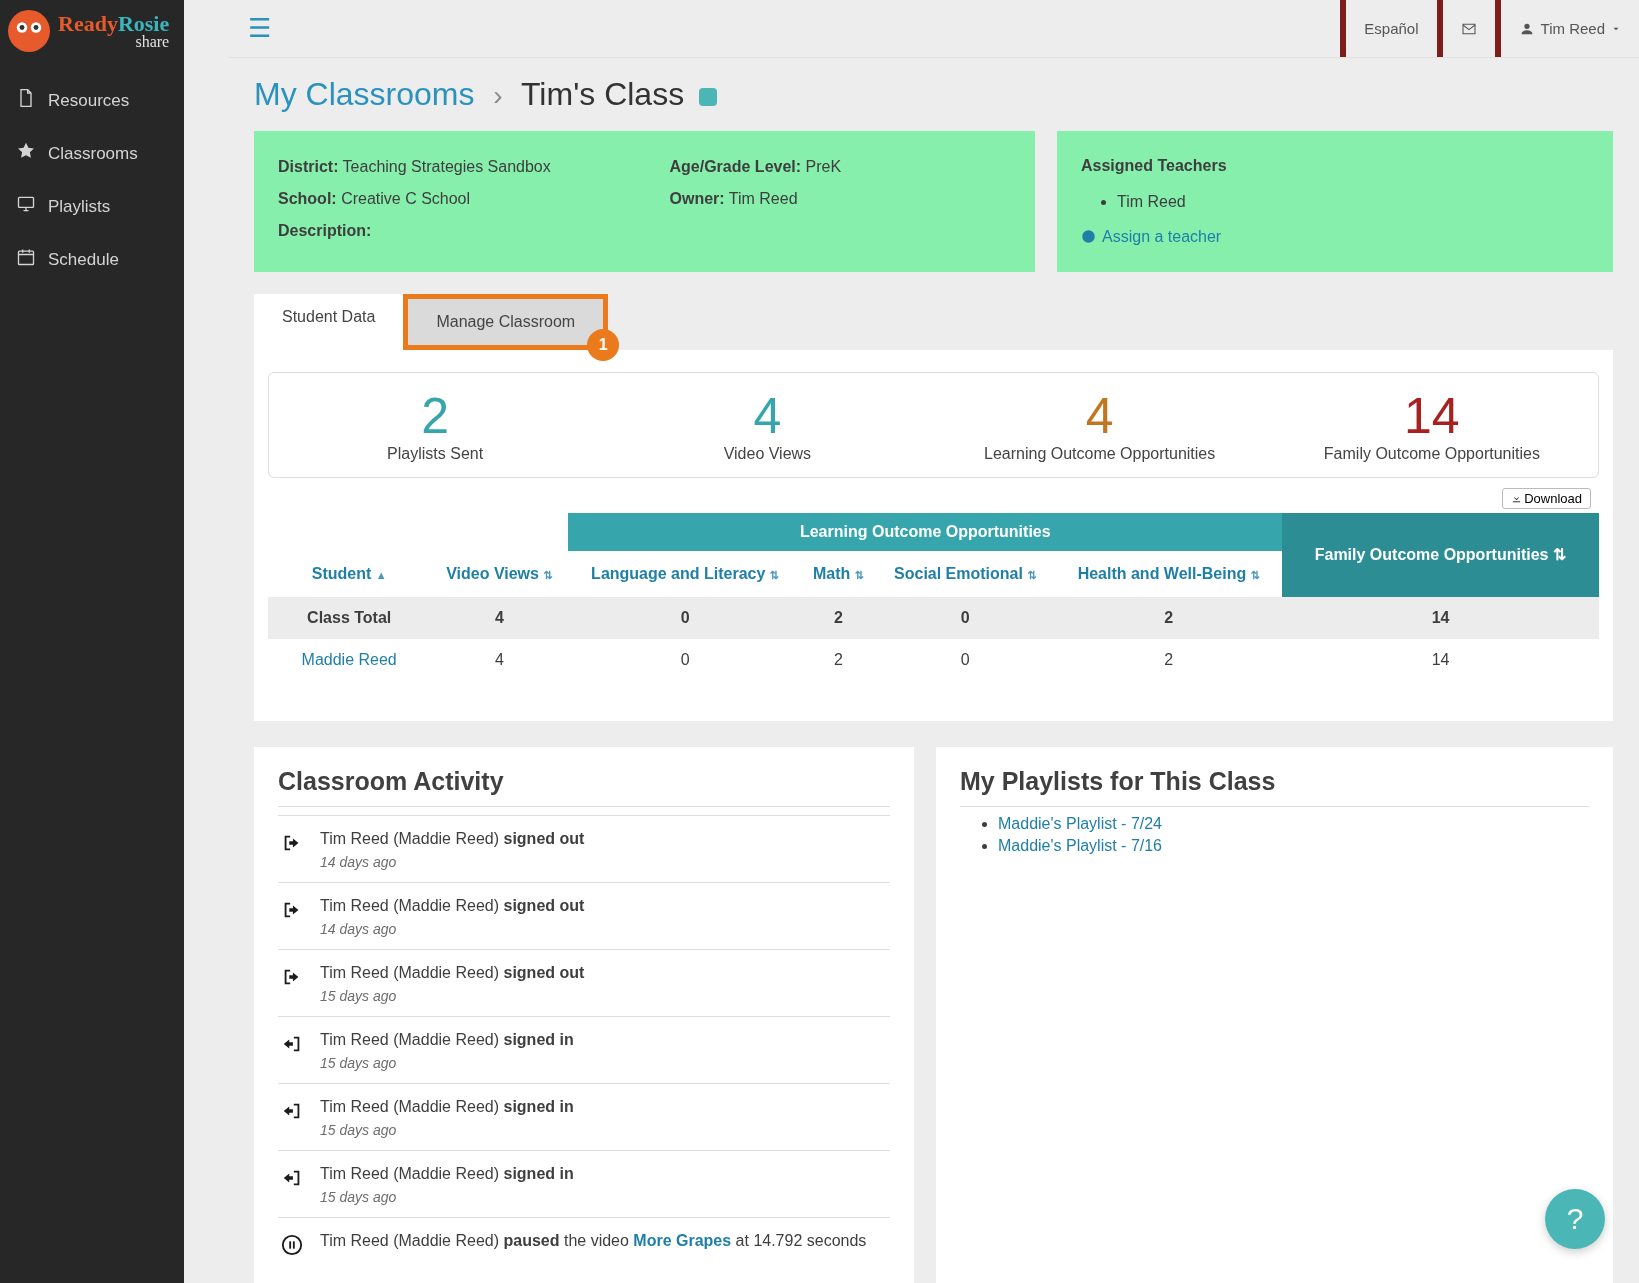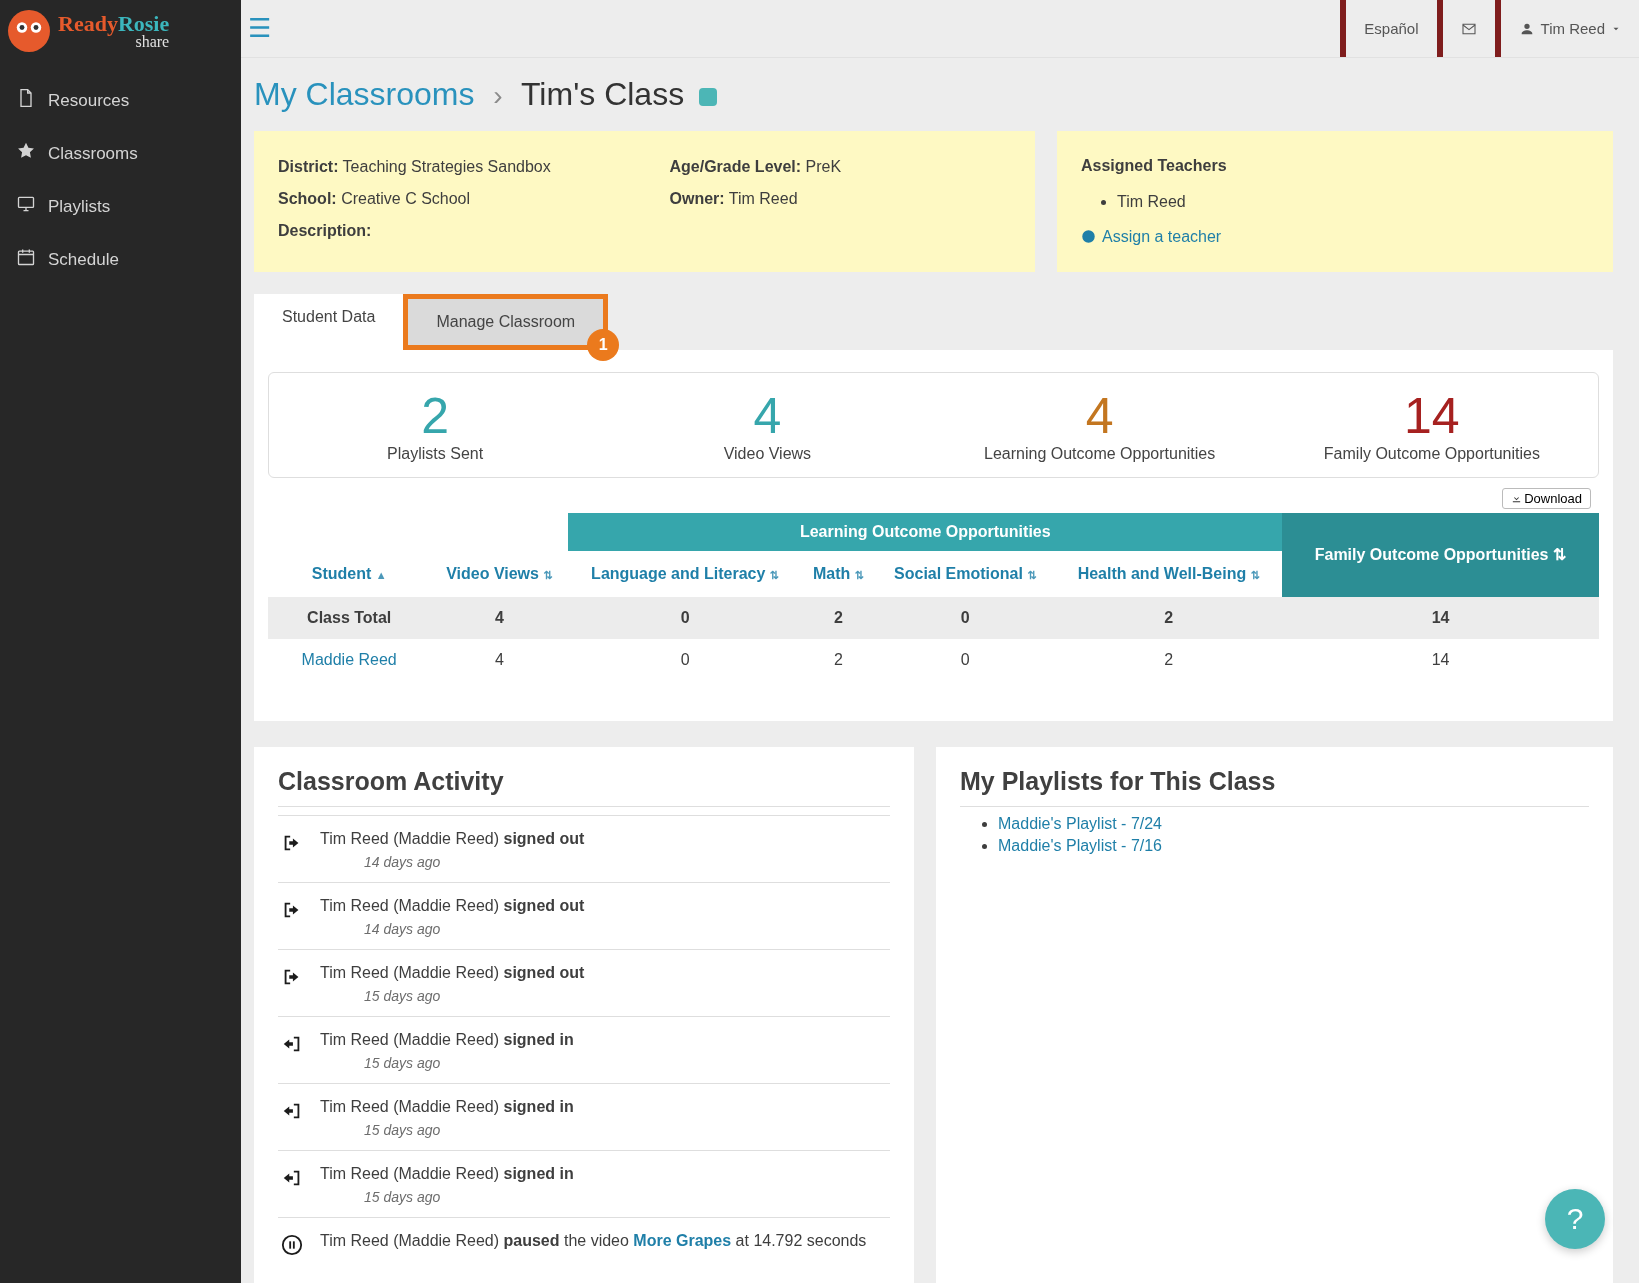--- a/index.html
+++ b/index.html
@@ -12,21 +12,21 @@
     --link:#1f7fa8;
     --orange:#c37620;
     --red:#a62120;
     --blue:#2992bd;
     --hl-orange:#eb7a1d;
     --border:#dedede;
   }
   *{box-sizing:border-box;}
   body{margin:0;font-family:Arial,Helvetica,sans-serif;color:var(--text);background:var(--page);}
   
-  .sidebar{position:fixed;top:0;left:0;bottom:0;width:241px;background:var(--sidebar);color:#bfc1c2;z-index:20;}
+  .sidebar{position:fixed;top:0;left:0;bottom:0;width:184px;background:var(--sidebar);color:#bfc1c2;z-index:20;}
   .logo{padding:10px 8px 4px 8px;display:flex;align-items:center;gap:8px;}
   .logo-mark{width:42px;height:42px;border-radius:50%;background:#e65a2c;display:flex;align-items:center;justify-content:center;color:#fff;font-size:22px;}
   .logo-text .rr{font-family:Georgia,serif;font-weight:700;font-size:22px;}
   .logo-text .rr .r1{color:#e65a2c;}
   .logo-text .rr .r2{color:#3bb6bd;}
   .logo-text .share{font-family:'Brush Script MT',cursive;color:#e0e0e0;font-size:16px;text-align:right;margin-top:-4px;}
   .nav{list-style:none;margin:18px 0 0 0;padding:0;}
   .nav li{padding:14px 16px;font-size:17px;color:#d4d4d4;cursor:pointer;display:flex;align-items:center;gap:12px;}
   .nav .icon{width:20px;height:20px;flex:0 0 20px;fill:#d4d4d4;}
   
@@ -35,21 +35,21 @@
   .top-actions{display:flex;height:100%;}
   .top-actions .cell{display:flex;align-items:center;padding:0 18px;border-left:6px solid #7f1d1d;font-size:15px;color:#555;cursor:pointer;gap:6px;}
   .top-actions svg{fill:#555;width:16px;height:16px;}
   
   .main{margin-left:228px;padding:76px 26px 40px 26px;}
   .breadcrumb{font-size:32px;font-weight:400;color:#333;margin-bottom:18px;}
   .breadcrumb a{color:var(--blue);text-decoration:none;}
   .breadcrumb .sep{color:#8b8b8b;margin:0 10px;font-size:28px;}
   .breadcrumb .badge{display:inline-block;width:18px;height:18px;background:#4cb6b6;border-radius:4px;vertical-align:middle;margin-left:6px;}
   .row{display:flex;gap:22px;}
-  .card{background:#fef9c3;padding:20px 24px;}
+  .card{background:#86efac;padding:20px 24px;}
   .info-card{flex:1;display:flex;gap:50px;}
   .info-col{flex:1;line-height:2;font-size:16px;}
   .info-col b{font-weight:700;}
   .teachers-card{width:556px;font-size:16px;line-height:1.9;}
   .teachers-card ul{margin:6px 0 4px 0;padding-left:36px;}
   .assign-link{color:var(--link);cursor:pointer;display:flex;align-items:center;gap:6px;}
   .assign-link svg{fill:var(--link);width:15px;height:15px;}
   
   .tabs{margin-top:22px;display:flex;}
   .tab{padding:14px 28px;font-size:16px;background:#fff;color:#444;cursor:pointer;border:none;}
@@ -84,21 +84,21 @@
   .activity-panel{flex:0 0 660px;}
   .playlists-panel{flex:1;}
   .act-list{list-style:none;margin:0;padding:0;}
   .act-item{border-top:1px solid var(--border);padding:14px 0 12px 0;display:flex;gap:14px;}
   .act-item:first-child{border-top:1px solid var(--border);}
   .act-icon{width:28px;flex:0 0 28px;margin-top:2px;display:flex;align-items:flex-start;justify-content:center;}
   .act-icon svg{width:22px;height:22px;fill:#1c1c1c;}
   .act-text .line{font-size:16px;}
   .act-text .line .bold{font-weight:700;}
   .act-text .line a.video{color:var(--link);font-weight:700;text-decoration:none;}
-  .act-text .time{font-size:14px;font-style:italic;color:#6d6d6d;margin-top:6px;margin-left:44px;}
+  .act-text .time{font-size:14px;font-style:italic;color:#6d6d6d;margin-top:6px;}
   .playlists-panel ul{margin:8px 0 0 0;padding-left:38px;}
   .playlists-panel a{color:var(--link);text-decoration:none;}
   .playlists-panel li{margin:4px 0;}
   .playlists-panel hr{border:none;border-top:1px solid var(--border);}
   .activity-panel hr{border:none;border-top:1px solid var(--border);}
   
   .help{position:fixed;right:34px;bottom:34px;width:60px;height:60px;border-radius:50%;background:#4bb6b6;color:#fff;display:flex;align-items:center;justify-content:center;font-size:30px;box-shadow:0 3px 10px rgba(0,0,0,0.2);cursor:pointer;}
 </style>
 </head>
 <body>

